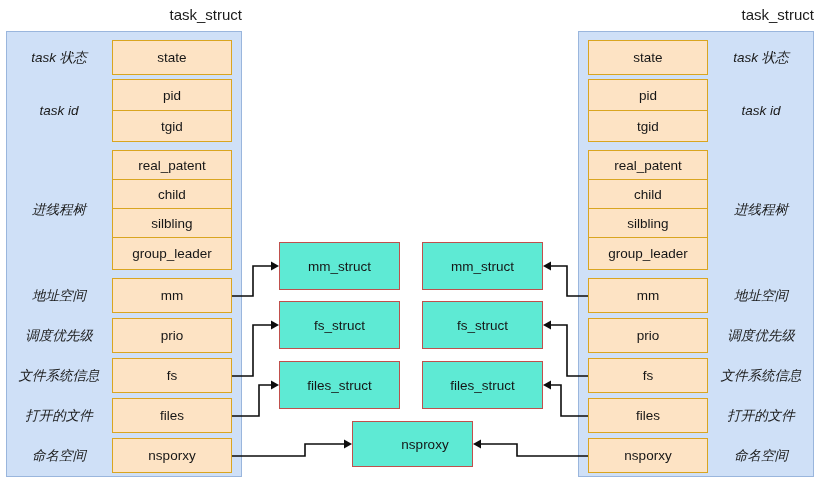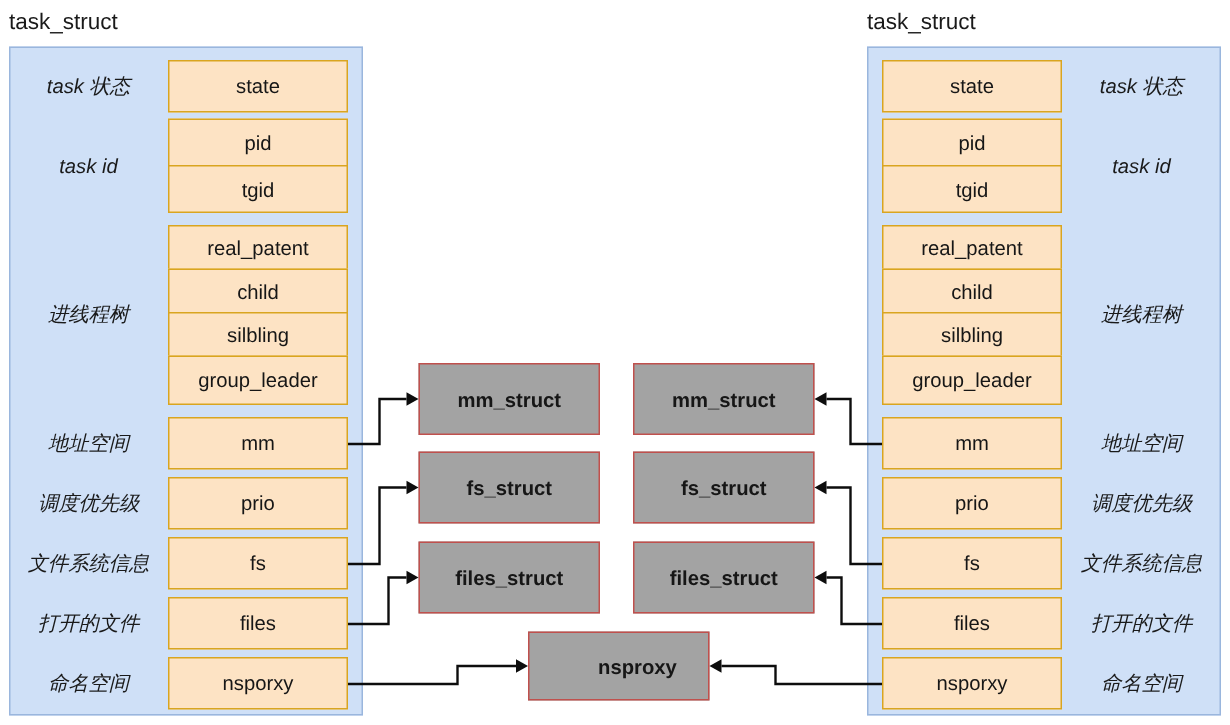--- a/index.html
+++ b/index.html
@@ -17,21 +17,21 @@
   #stage {
     position: absolute;
     left: 0; top: 0;
     width: 820px;
     height: 483px;
   }
   .panel-title {
     position: absolute;
     font-size: 15px;
     color: #1a1a1a;
-    text-align: left;
+    text-align: right;
     white-space: nowrap;
   }
   .task-panel {
     position: absolute;
     background: #cfe0f7;
     border: 1px solid #9ab6dd;
     box-sizing: border-box;
   }
   .field-box {
     position: absolute;
@@ -51,30 +51,29 @@
     align-items: center;
     justify-content: center;
     font-size: 13.5px;
     color: #1a1a1a;
     white-space: nowrap;
     text-align: center;
     font-style: italic;
   }
   .struct-box {
     position: absolute;
-    background: #a3a3a3;
+    background: #5eead4;
     border: 1px solid #c0504d;
     box-sizing: border-box;
     display: flex;
     align-items: center;
     justify-content: center;
     font-size: 13.5px;
     color: #161616;
     white-space: nowrap;
-    font-weight: bold;
   }
   #wires {
     position: absolute;
     left: 0; top: 0;
     width: 820px;
     height: 483px;
     pointer-events: none;
   }
   #wires path {
     fill: none;

